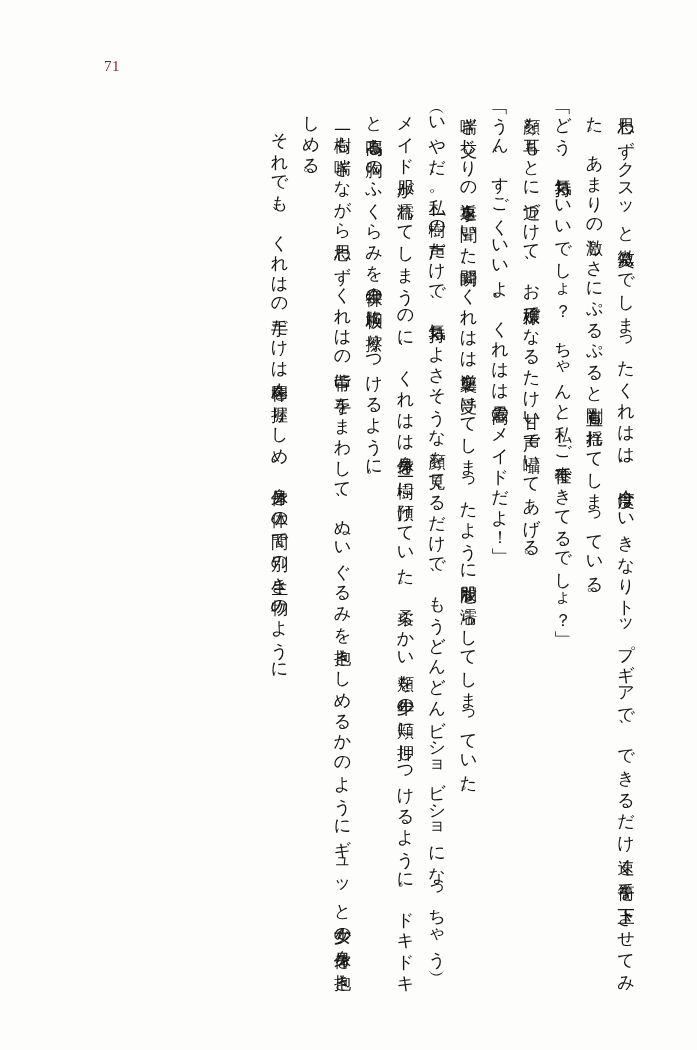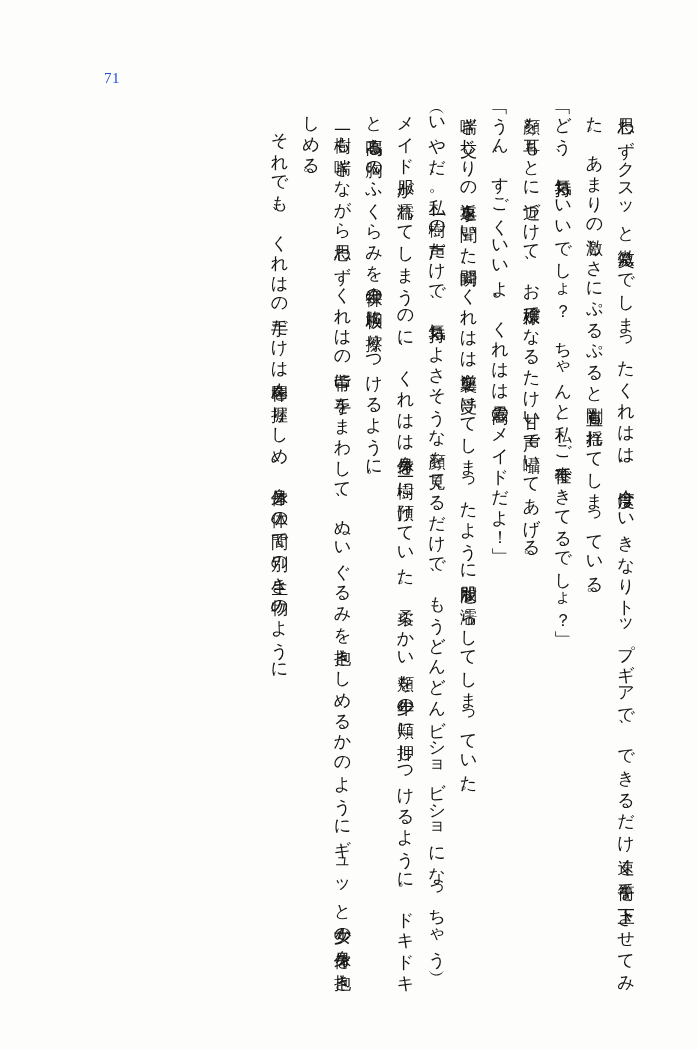--- a/index.html
+++ b/index.html
@@ -11,25 +11,25 @@
     position: relative;
     width: 697px;
     height: 1050px;
     background: #fdfdfb;
     overflow: hidden;
     font-family: "Liberation Serif", "DejaVu Serif", serif;
     color: #1a1a1a;
   }
   .page-number {
     position: absolute;
-    top: 70px;
+    top: 58px;
     left: 104px;
     font-size: 15px;
     letter-spacing: 0.5px;
-    color: #1d4ed8;
+    color: #7f1d1d;
     font-family: "Liberation Serif", "DejaVu Serif", serif;
   }
   .body-text {
     position: absolute;
     top: 104px;
     right: 56px;
     height: 880px;
     width: 585px;
     writing-mode: vertical-rl;
     text-orientation: upright;

